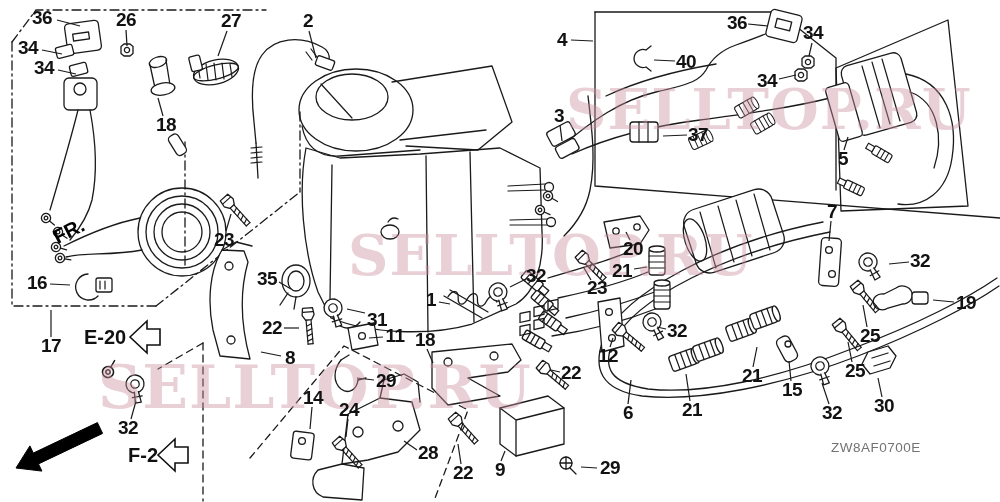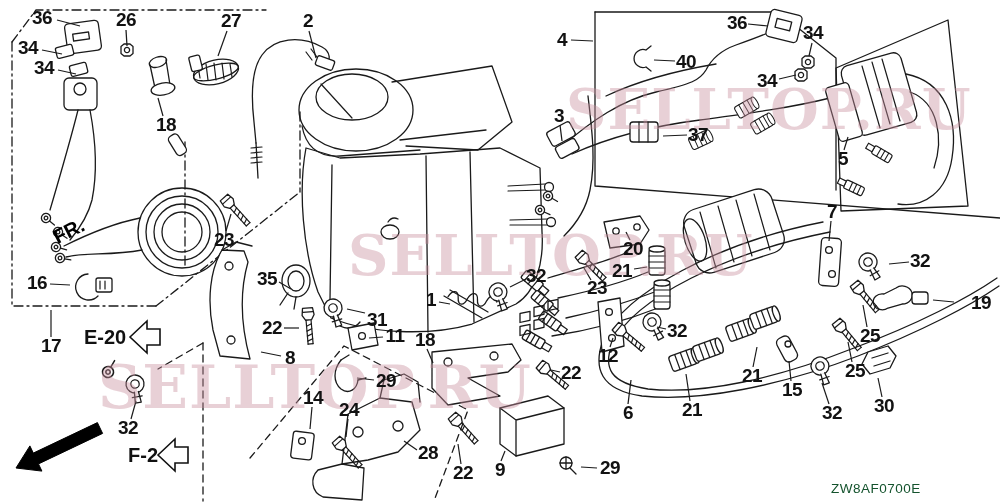--- a/index.html
+++ b/index.html
@@ -11,22 +11,22 @@
            font:bold 19px "Liberation Sans",sans-serif;color:#121212;letter-spacing:-0.5px;}
   .watermark{position:absolute;font-family:"DejaVu Serif",serif;font-weight:bold;
              opacity:0.42;white-space:nowrap;letter-spacing:1px;pointer-events:none;}
   #wm1{left:566px;top:76px;font-size:56px;}
   #wm2{left:348px;top:222px;font-size:56px;}
   #wm3{left:98px;top:352px;font-size:60px;}
   .refLabel{position:absolute;font:bold 20px "Liberation Sans",sans-serif;color:#111;}
   #e20-label{left:84px;top:326px;}
   #f1-label{left:128px;top:444px;}
   #fr-label{left:44px;top:428px;transform:rotate(-27deg);font:bold 20px "Liberation Sans",sans-serif;color:#000;}
-  #part-code{position:absolute;left:831px;top:481px;font:13.5px "Liberation Sans",sans-serif;
-             color:#14532d;letter-spacing:0.5px;}
+  #part-code{position:absolute;left:831px;top:440px;font:13.5px "Liberation Sans",sans-serif;
+             color:#737373;letter-spacing:0.5px;}
   svg line{stroke:#1a1a1a;stroke-width:1.2;}
 </style>
 </head>
 <body>
 
 <div id="stage">
 
   <svg id="art" width="1000" height="502" viewBox="0 0 1000 502" fill="none" stroke="#1a1a1a" stroke-width="1.3" stroke-linecap="round" stroke-linejoin="round">
 
     <defs>
@@ -400,21 +400,21 @@
       <div class="callout" style="left: 608px; top: 356px;">12</div>
       <div class="callout" style="left: 571px; top: 373px;">22</div>
       <div class="callout" style="left: 692px; top: 410px;">21</div>
       <div class="callout" style="left: 752px; top: 376px;">21</div>
       <div class="callout" style="left: 622px; top: 271px;">21</div>
       <div class="callout" style="left: 633px; top: 249px;">20</div>
       <div class="callout" style="left: 597px; top: 288px;">23</div>
       <div class="callout" style="left: 677px; top: 331px;">32</div>
       <div class="callout" style="left: 832px; top: 212px;">7</div>
       <div class="callout" style="left: 920px; top: 261px;">32</div>
-      <div class="callout" style="left: 966px; top: 303px; margin-left: 15px;">19</div>
+      <div class="callout" style="left: 966px; top: 303px;">19</div>
       <div class="callout" style="left: 870px; top: 336px;">25</div>
       <div class="callout" style="left: 855px; top: 371px;">25</div>
       <div class="callout" style="left: 792px; top: 390px;">15</div>
       <div class="callout" style="left: 832px; top: 413px;">32</div>
       <div class="callout" style="left: 884px; top: 406px;">30</div>
       <div class="callout" style="left: 562px; top: 40px;">4</div>
       <div class="callout" style="left: 559px; top: 116px;">3</div>
       <div class="callout" style="left: 686px; top: 62px;">40</div>
       <div class="callout" style="left: 698px; top: 135px;">37</div>
       <div class="callout" style="left: 737px; top: 23px;">36</div>

